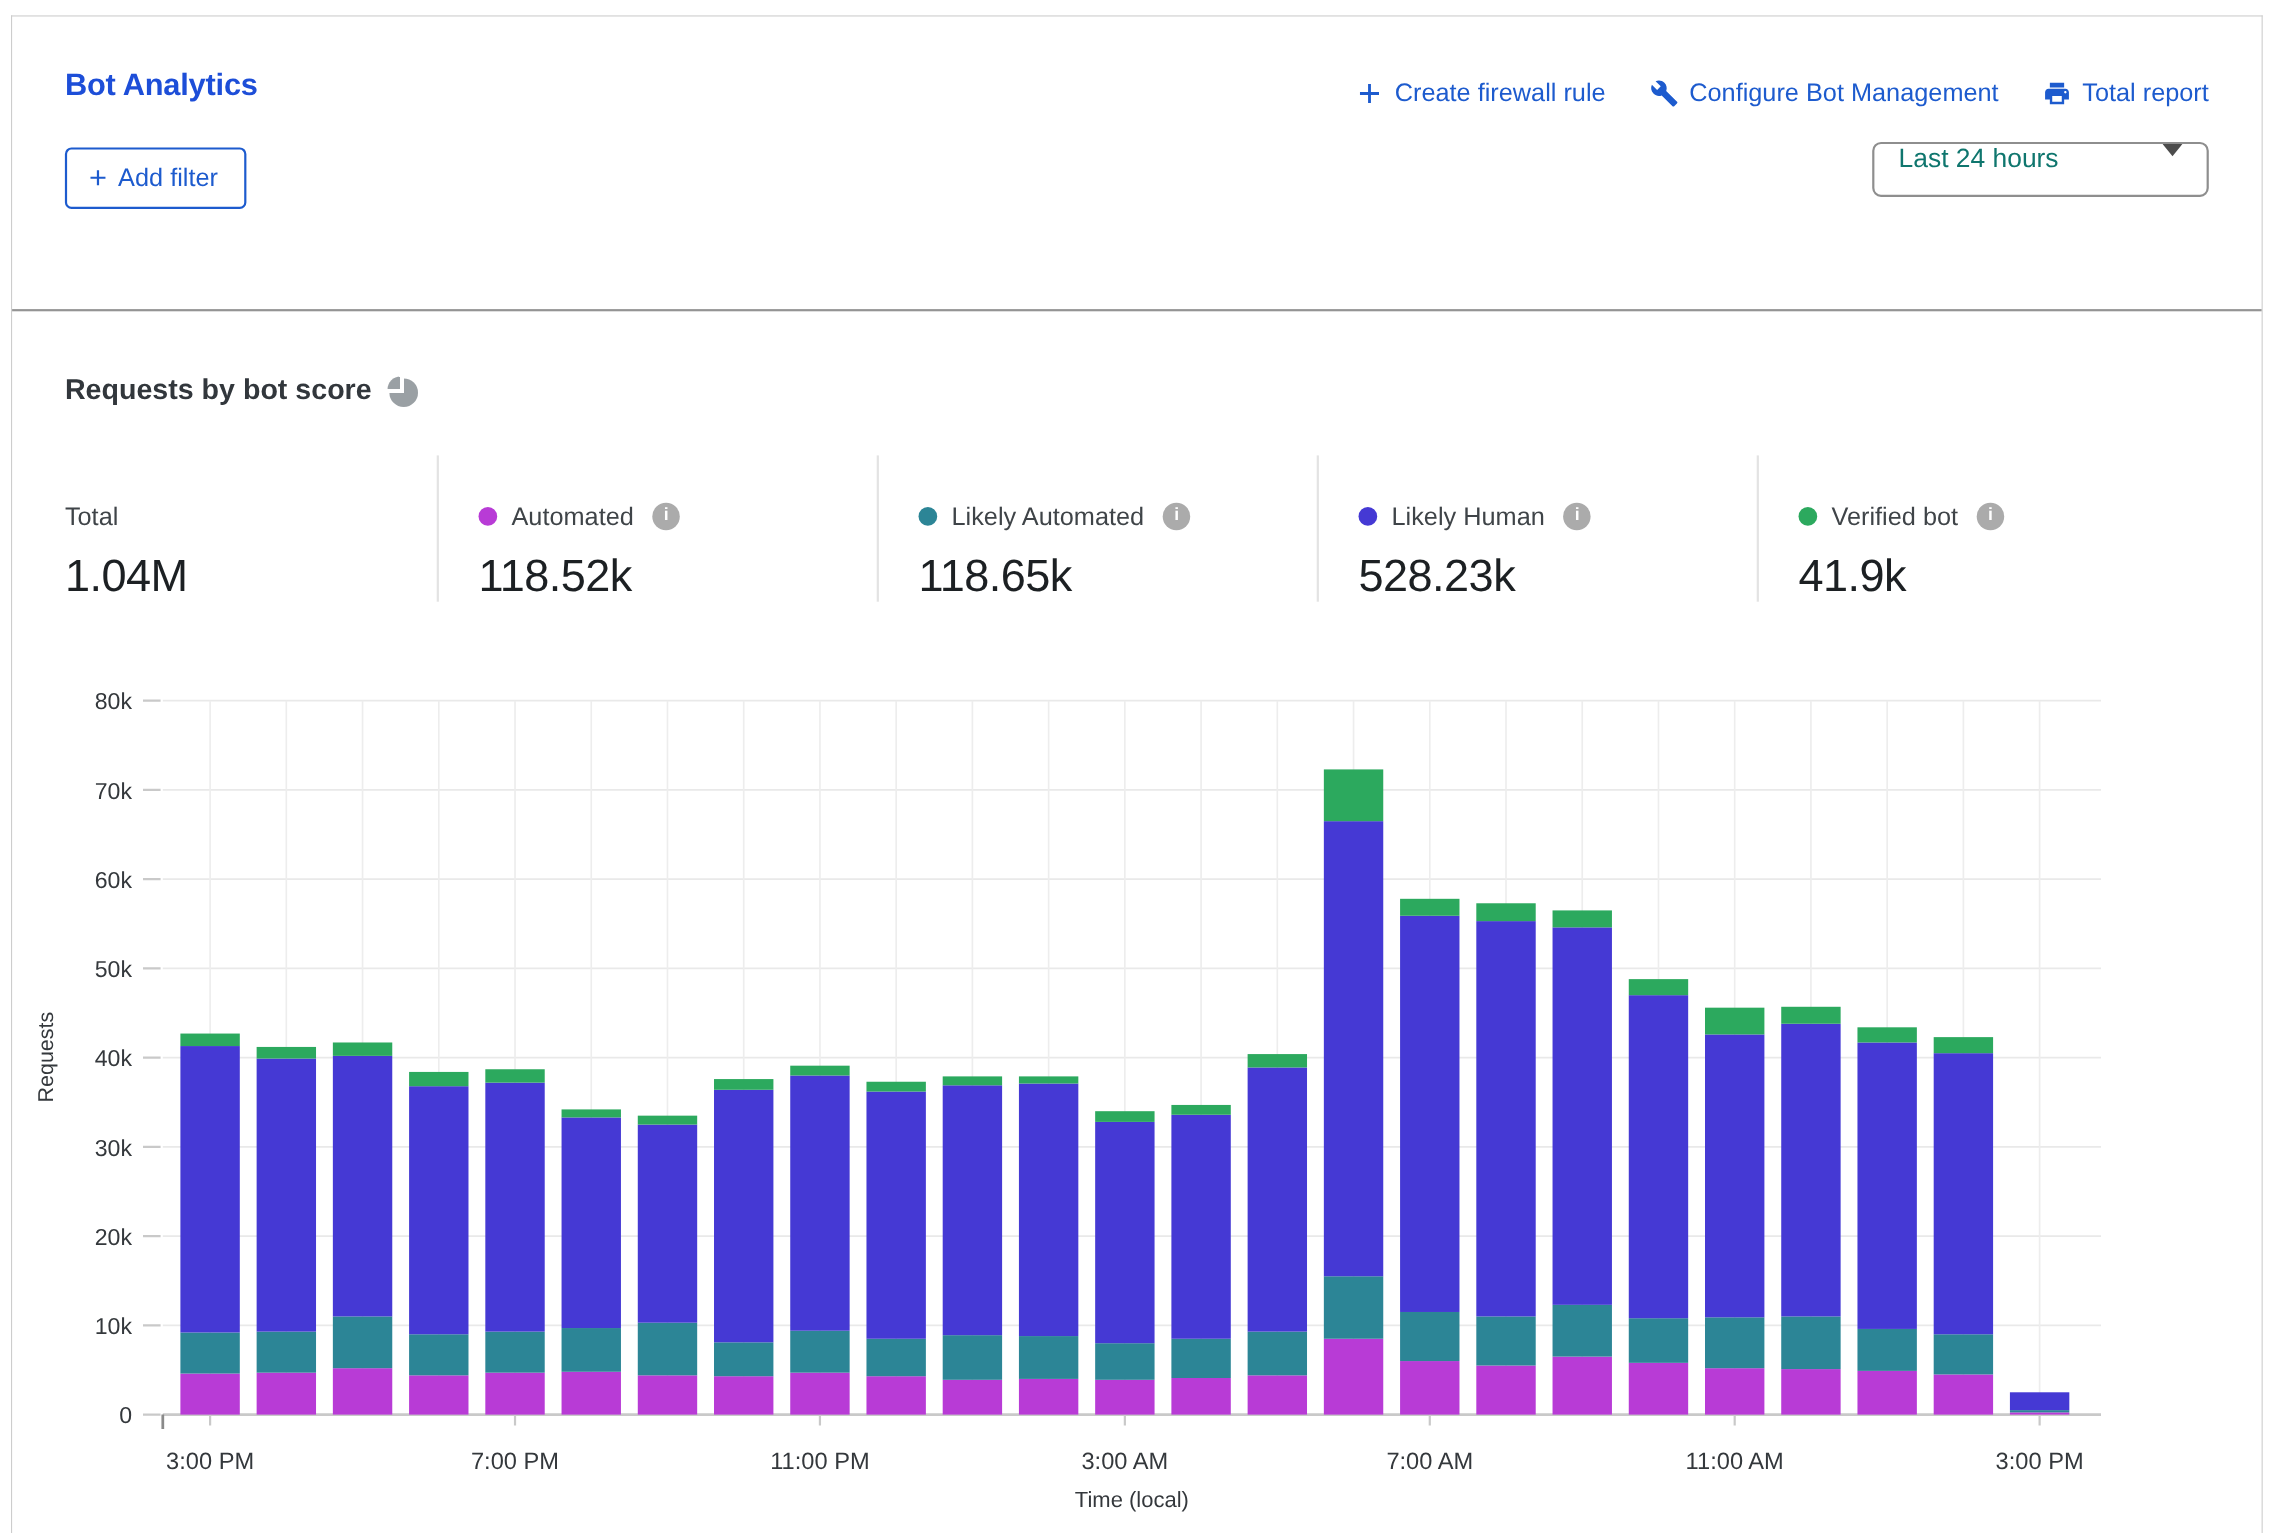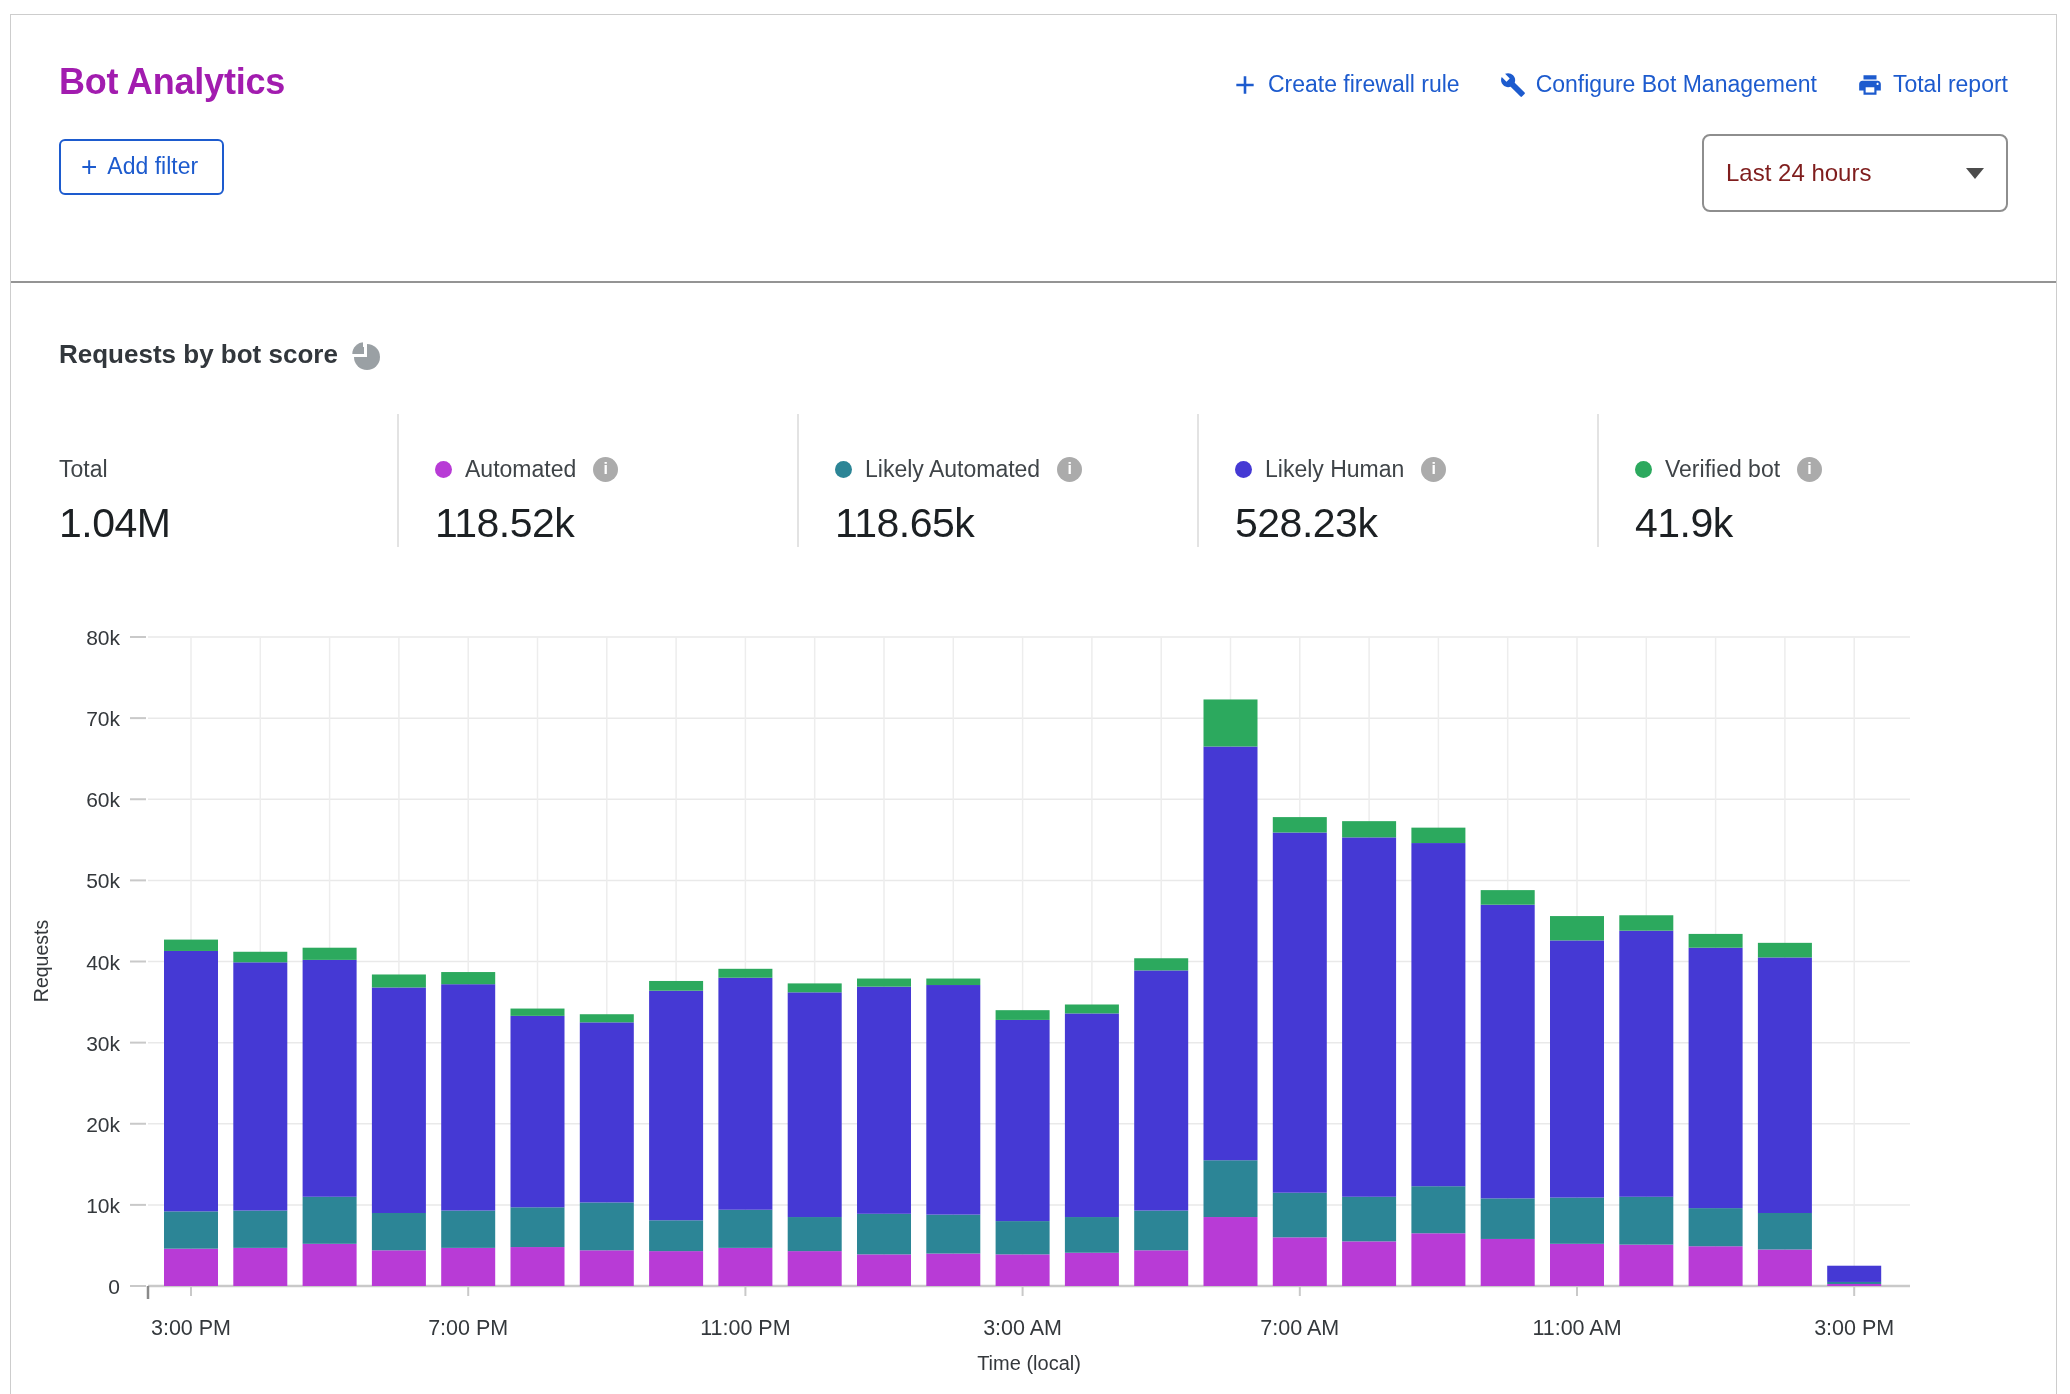--- a/index.html
+++ b/index.html
@@ -9,33 +9,33 @@
     -webkit-font-smoothing:antialiased;
   }
   .card {
     position:absolute; top:14px; left:10px; right:13px; bottom:0;
     background:#fff; border:1px solid #cdcdcd; border-bottom:none;
   }
   
   .header { box-sizing:border-box; height:268px; padding:46px 48px 0 48px;
             border-bottom:2px solid #949494; }
   .header-row1 { display:flex; justify-content:space-between; align-items:flex-start; }
-  h1 { margin:0; font-size:36px; font-weight:700; color:#a21caf; letter-spacing:-0.2px; }
+  h1 { margin:0; font-size:28px; font-weight:700; color:#1d4ed8; letter-spacing:-0.2px; }
   .actions { display:flex; gap:40px; align-items:center; margin-top:10px; }
   .action-link { display:flex; align-items:center; gap:10px; color:#1d5bce;
                  font-size:23px; cursor:pointer; text-decoration:none; }
   .action-link svg { width:26px; height:26px; fill:#1d5bce; }
   .header-row2 { display:flex; justify-content:space-between; align-items:flex-start; margin-top:36px; }
   .add-filter { display:flex; align-items:center; gap:10px; background:#fff;
                 border:2px solid #1d5bce; border-radius:6px; color:#1d5bce;
                 font-size:23px; font-family:inherit; padding:12px 24px 13px 20px; cursor:pointer; }
   .add-filter .plus { font-size:28px; line-height:20px; font-weight:400; }
-  .dropdown { box-sizing:border-box; width:306px; height:78px; border:2px solid #8e8e8e;
-              border-radius:8px; background:#fff; display:flex; align-items:center;
-              justify-content:space-between; padding:0 22px; font-size:24px; color:#7f1d1d;
+  .dropdown { box-sizing:border-box; width:306px; height:50px; border:2px solid #8e8e8e;
+              border-radius:8px; background:#fff; display:flex; 
+              justify-content:space-between; padding:0 22px; font-size:24px; color:#0f766e;
               cursor:pointer; margin-top:-5px; }
   .caret { width:0; height:0; border-left:9px solid transparent; border-right:9px solid transparent;
            border-top:11px solid #4c4c4c; }
   
   .content { padding:56px 48px 0 48px; }
   .section-title-row { display:flex; align-items:flex-end; gap:16px; }
   h2 { margin:0; font-size:26px; font-weight:700; color:#32373c; }
   .pie-icon { position:relative; width:26px; height:26px; display:inline-block; }
   .pie-icon i { position:absolute; inset:0; border-radius:50%; display:block; }
   .pie-main  { background:conic-gradient(#9aa0a4 0 270deg, transparent 270deg 360deg); }

